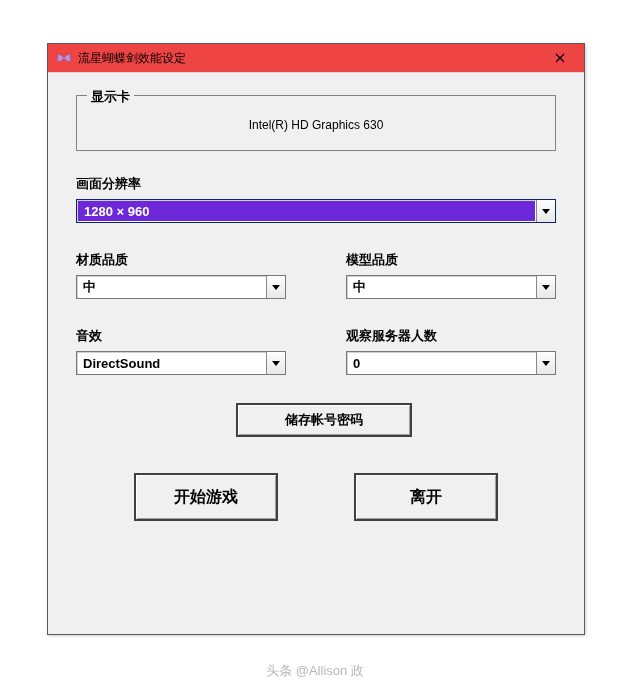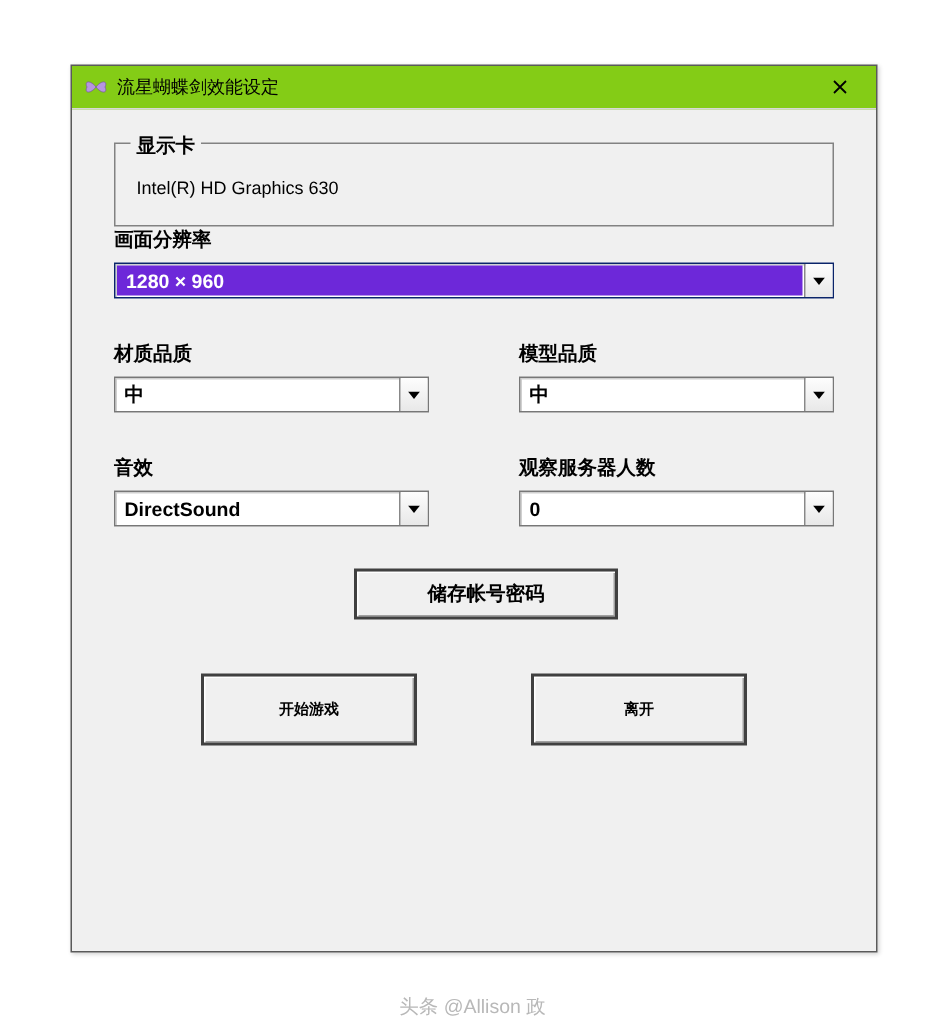--- a/index.html
+++ b/index.html
@@ -17,21 +17,21 @@
     left: 47px;
     top: 43px;
     width: 536px;
     height: 590px;
     border: 1px solid #5a5a5a;
     background: #f0f0f0;
     box-shadow: 1px 1px 3px rgba(0,0,0,0.2);
   }
   .titlebar {
     height: 28px;
-    background: #84cc16;
+    background: #ef4444;
     border-bottom: 1px solid #d8d8d8;
     display: flex;
     align-items: center;
     padding: 0 2px 0 8px;
   }
   .titlebar-icon {
     width: 16px;
     height: 16px;
     margin-right: 6px;
     display: flex;
@@ -53,20 +53,22 @@
     font-family: Arial, sans-serif;
     color: #000;
   }
   .content {
     padding: 22px 28px 0 28px;
   }
   .groupbox {
     border: 1px solid #828282;
     position: relative;
     padding: 22px 14px 18px 14px;
+    margin-bottom: 24px;
+    text-align: center;
   }
   .group-legend {
     position: absolute;
     top: -8px;
     left: 10px;
     background: #f0f0f0;
     padding: 0 4px;
     font-weight: bold;
     font-size: 13px;
   }
@@ -145,21 +147,21 @@
     margin-left: 16px;
   }
   .bottom-row {
     display: flex;
     justify-content: space-around;
     padding: 0 20px;
   }
   .big-btn {
     width: 140px;
     height: 44px;
-    font-size: 10px;
+    font-size: 16px;
   }
   .watermark {
     position: absolute;
     left: 0;
     right: 0;
     bottom: 6px;
     text-align: center;
     color: #b8b8b8;
     font-size: 13px;
     font-family: "Microsoft YaHei", sans-serif;

